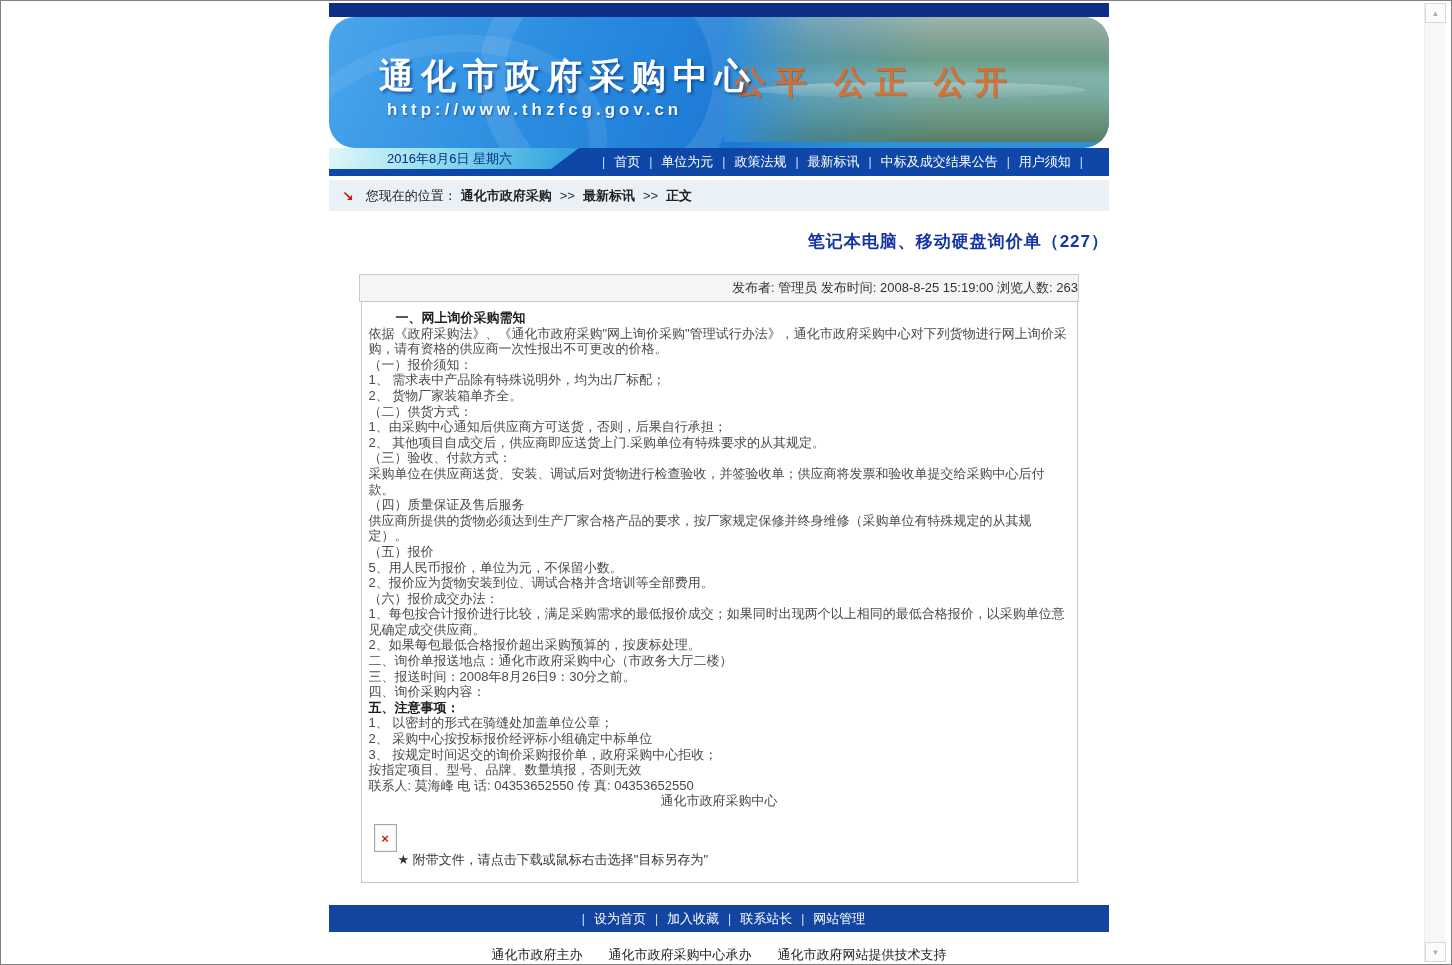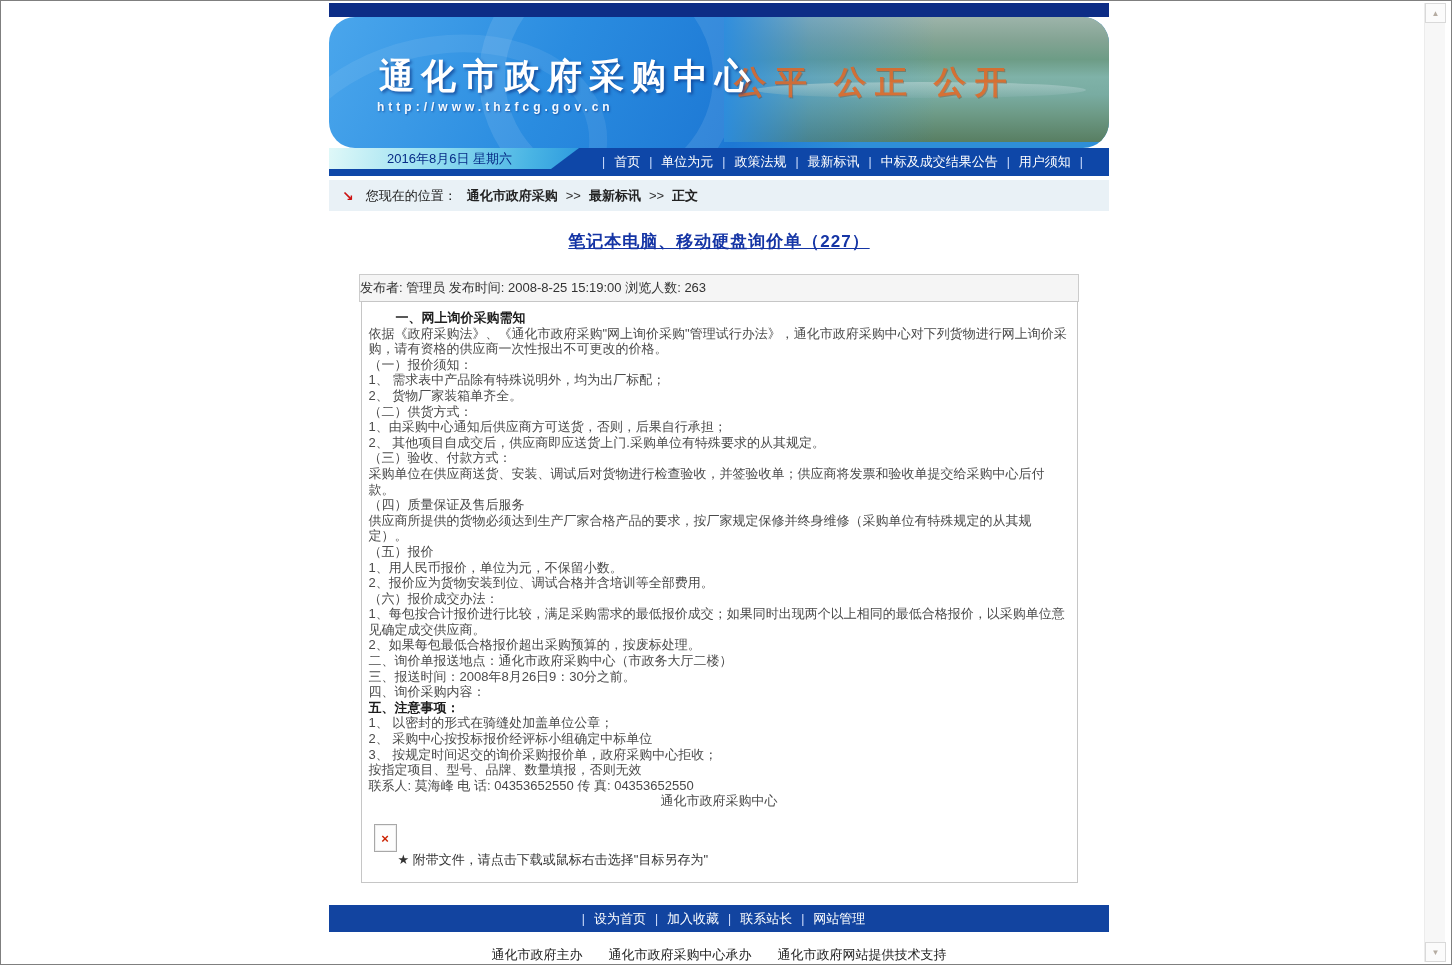--- a/index.html
+++ b/index.html
@@ -22,47 +22,47 @@
   .banner-art2 { position:absolute; left:-60px; top:20px; width:340px; height:240px;
     border-radius:50%; border:18px solid rgba(255,255,255,0.08); transform:rotate(-12deg); }
   .banner-photo { position:absolute; right:0; top:0; width:385px; height:125px;
     background:linear-gradient(to bottom,#9db4aa 0%,#84a494 18%,#6d9c86 34%,#7fb2a8 48%,#79aca2 62%,#6d9a86 78%,#587e62 100%); }
   .banner-photo::before { content:""; position:absolute; inset:0;
     background:linear-gradient(to right, rgba(42,140,224,0.95) 0%, rgba(42,140,224,0.35) 22%, rgba(42,140,224,0) 55%); }
   .banner-photo::after { content:""; position:absolute; left:8%; right:6%; top:52%; height:16px;
     background:linear-gradient(to bottom, rgba(190,215,215,0.55), rgba(140,180,180,0.25)); border-radius:50%; }
   .site-title { position:absolute; left:50px; top:36px; color:#ffffff; font-weight:bold;
     font-size:35px; letter-spacing:7px; text-shadow:2px 2px 3px rgba(10,50,130,0.65); white-space:nowrap; }
-  .site-url { position:absolute; left:48px; top:83px; color:#f2f9ff; font-weight:bold;
-    font-size:12px; letter-spacing:4px; text-shadow:1px 1px 2px rgba(10,50,130,0.6); white-space:nowrap; }
+  .site-url { position:absolute; left:58px; top:83px; color:#f2f9ff; font-weight:bold;
+    font-size:17px; letter-spacing:4px; text-shadow:1px 1px 2px rgba(10,50,130,0.6); white-space:nowrap; }
   .slogan { position:absolute; left:405px; top:44px; color:var(--slogan-orange,#e8631c);
     font-size:32px; font-weight:bold; letter-spacing:9px; opacity:0.82; white-space:nowrap;
     text-shadow:1px 1px 0 rgba(120,40,0,0.4); }
 
   .navrow { height:28px; background:var(--nav-blue,#0e47a8); position:relative; }
   .date-wedge { position:absolute; left:0; top:0; height:21px; width:250px;
     background:linear-gradient(100deg,#dff8f8 0%,#8fdcf0 45%,#49b4e4 80%,#2d9ade 100%);
     clip-path:polygon(0 0,100% 0,calc(100% - 28px) 100%,0 100%);
     color:#072c86; font-weight:normal; font-size:13px; line-height:21px; padding-left:58px; white-space:nowrap; }
   .nav-links { position:absolute; left:255px; right:8px; top:0; height:28px;
     display:flex; align-items:center; justify-content:center; color:#ffffff; font-size:13px; white-space:nowrap; }
   .nav-sep { margin:0 9px; color:#cfe0ff; font-size:12px; }
   .nav-link { cursor:pointer; }
 
   .breadcrumb { margin-top:4px; height:31px; background:var(--crumb-bg,#e9f1f6);
     display:flex; align-items:center; font-size:13px; color:#222; padding-left:13px; white-space:nowrap; }
   .bc-arrow { color:var(--red-accent,#cc1111); font-weight:bold; font-size:14px; margin-right:12px; }
-  .bc-prefix { margin-right:6px; }
+  .bc-prefix { }
   .bc-link { margin:0 4px; cursor:pointer;font-weight:bold; }
   .bc-sep { margin:0 4px; color:#333; }
 
-  .article-title { text-align:center; color:var(--title-blue,#1535a5);
-    font-size:17px; font-weight:bold; margin-top:19px; letter-spacing:1px;text-decoration:underline; }
+  .article-title { text-align:right; color:var(--title-blue,#1535a5);
+    font-size:17px; font-weight:bold; margin-top:19px; letter-spacing:1px; }
 
-  .meta-bar { width:720px; margin:21px auto 0; height:28px; line-height:26px; text-align:left;
+  .meta-bar { width:720px; margin:21px auto 0; height:28px; line-height:26px; text-align:right;
     background:#f5f5f5; border:1px solid #cccccc; font-size:13px; color:#333; }
   .content-box { width:717px; margin:-1px auto 5px; border:1px solid #c6c6c6;
     padding:8px 7px 12px 7px; font-size:13px; color:#4a4a4a; line-height:15.6px; background:#fff; }
   .line { min-height:15px; }
   .line.bold { font-weight:bold; color:#1d1d1d; }
   .line.indent { text-indent:27px; }
   .line.center { text-align:center; }
 
   .attachment { position:relative; margin-top:15px; height:46px; }
   .broken-img { position:absolute; left:5px; top:0; width:23px; height:28px;
@@ -140,21 +140,21 @@
         <div class="line">1、 需求表中产品除有特殊说明外，均为出厂标配；</div>
         <div class="line">2、 货物厂家装箱单齐全。</div>
         <div class="line">（二）供货方式：</div>
         <div class="line">1、由采购中心通知后供应商方可送货，否则，后果自行承担；</div>
         <div class="line">2、 其他项目自成交后，供应商即应送货上门.采购单位有特殊要求的从其规定。</div>
         <div class="line">（三）验收、付款方式：</div>
         <div class="line">采购单位在供应商送货、安装、调试后对货物进行检查验收，并签验收单；供应商将发票和验收单提交给采购中心后付款。</div>
         <div class="line">（四）质量保证及售后服务</div>
         <div class="line">供应商所提供的货物必须达到生产厂家合格产品的要求，按厂家规定保修并终身维修（采购单位有特殊规定的从其规定）。</div>
         <div class="line">（五）报价</div>
-        <div class="line">1、用人民币报价，单位为元，不保留小数。</div>
+        <div class="line">5、用人民币报价，单位为元，不保留小数。</div>
         <div class="line">2、报价应为货物安装到位、调试合格并含培训等全部费用。</div>
         <div class="line">（六）报价成交办法：</div>
         <div class="line">1、每包按合计报价进行比较，满足采购需求的最低报价成交；如果同时出现两个以上相同的最低合格报价，以采购单位意见确定成交供应商。</div>
         <div class="line">2、如果每包最低合格报价超出采购预算的，按废标处理。</div>
         <div class="line">二、询价单报送地点：通化市政府采购中心（市政务大厅二楼）</div>
         <div class="line">三、报送时间：2008年8月26日9：30分之前。</div>
         <div class="line">四、询价采购内容：</div>
         <div class="line bold">五、注意事项：</div>
         <div class="line">1、 以密封的形式在骑缝处加盖单位公章；</div>
         <div class="line">2、 采购中心按投标报价经评标小组确定中标单位</div>

